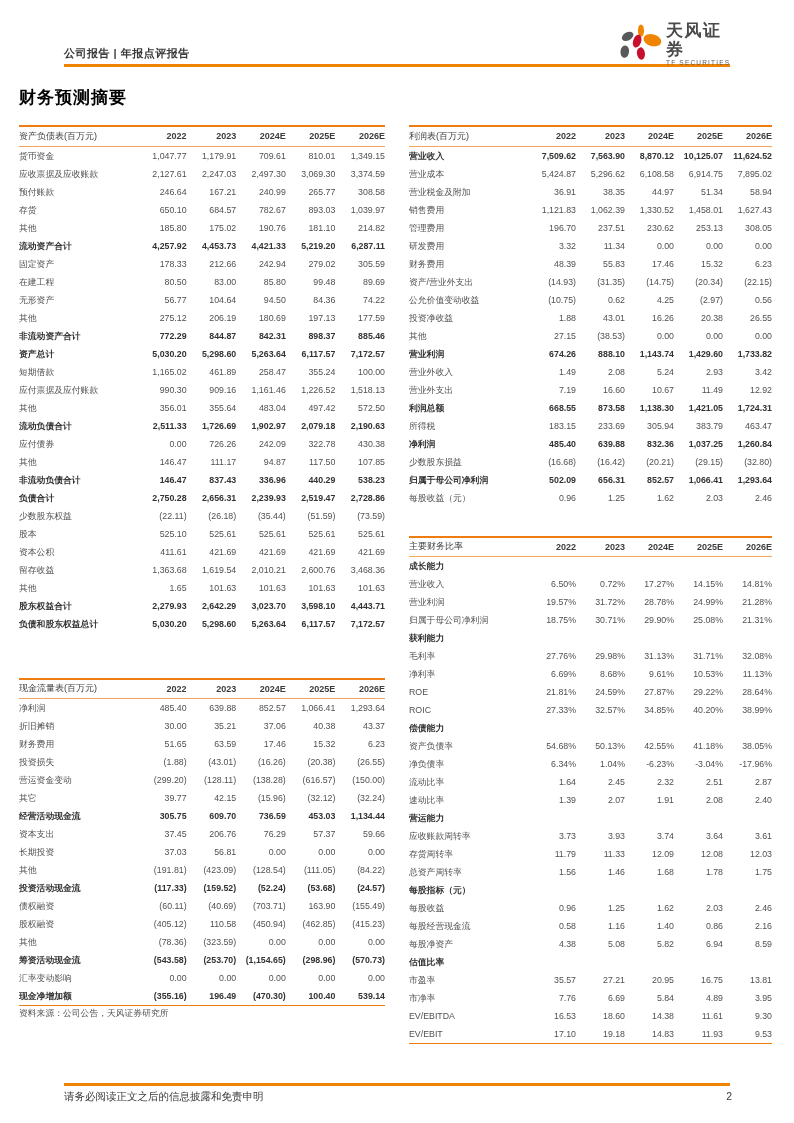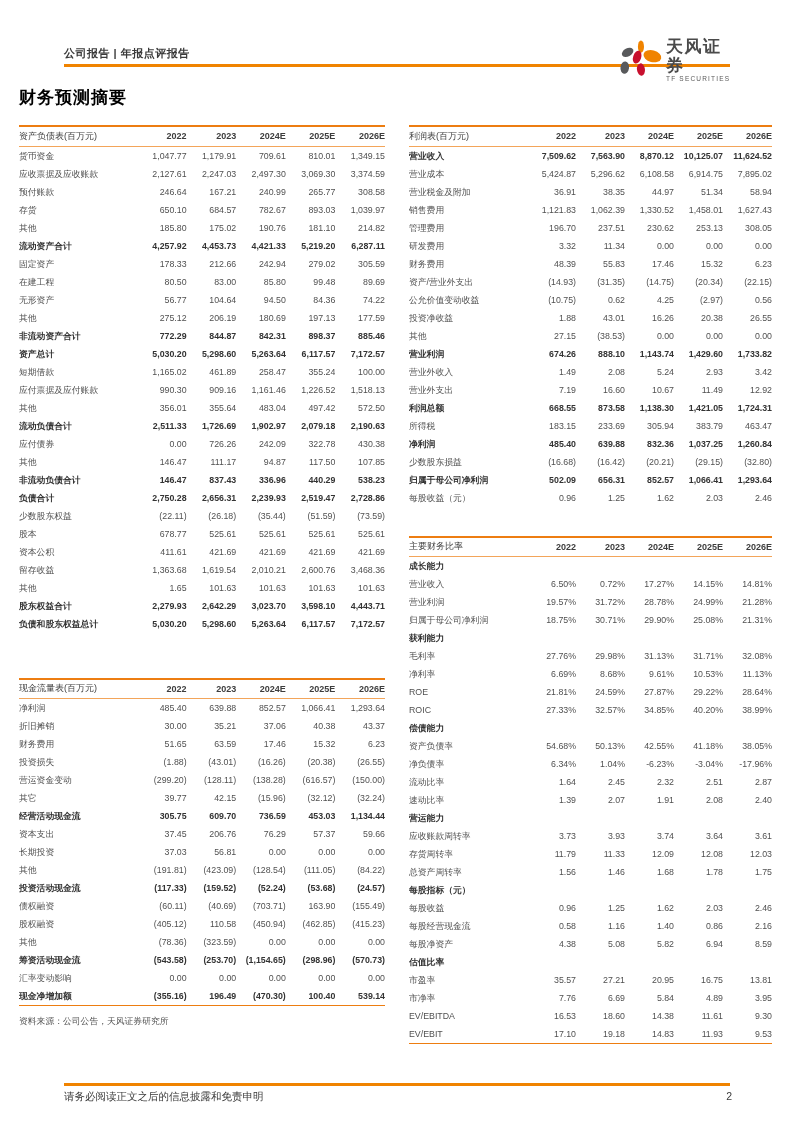--- a/index.html
+++ b/index.html
@@ -11,21 +11,21 @@
   }
   
   .breadcrumb {
     position:absolute; left:64px; top:46px;
     font-size:11px; font-weight:bold; color:#3a3a3a; letter-spacing:.5px;
   }
   .head-rule {
     position:absolute; left:64px; top:64px; width:666px; height:3px; background:#F08300;
   }
   .logo {
-    position:absolute; left:617px; top:40px; width:120px; height:40px;
+    position:absolute; left:617px; top:24px; width:120px; height:40px;
     display:flex; align-items:center;
   }
   .logo svg { width:46px; height:40px; flex:0 0 auto; }
   .logo-text { margin-left:3px; display:flex; flex-direction:column; justify-content:center; }
   .logo-cn { font-size:17px; font-weight:bold; color:#4a4a4a; letter-spacing:1.5px; line-height:19px; }
   .logo-en { font-size:6.5px; color:#5a5a5a; letter-spacing:1.2px; line-height:8px; }
   
   .page-title {
     position:absolute; left:19px; top:86px;
     font-size:17px; font-weight:bold; color:#000000; letter-spacing:1px;
@@ -46,21 +46,21 @@
   th.tname { text-align:left;  font-weight:normal; }
   th.yr    { text-align:right; font-weight:bold; }
   table.fin td {
     height:18px; line-height:18px; font-size:8.8px; color:#505050;
     padding:0; vertical-align:middle; white-space:nowrap; overflow:hidden;
   }
   td.lbl { text-align:left; }
   td.val { text-align:right; }
   tr.bold td    { font-weight:bold; color:#333; }
   tr.section td { font-weight:bold; color:#333; }
-  .source-note { margin-top:10px; font-size:8.8px; color:#555; }
+  .source-note { margin-top:2px; font-size:8.8px; color:#555; }
   
   .footer-rule {
     position:absolute; left:64px; top:1083px; width:666px; height:2.5px; background:#F08300;
   }
   .footer-text { position:absolute; left:64px;  top:1090px; font-size:10.5px; color:#3a3a3a; }
   .page-num    { position:absolute; right:62px; top:1090px; font-size:10.5px; color:#3a3a3a; }
 </style>
 </head>
 <body>
 
@@ -269,21 +269,21 @@
           <tr>
             <td class="lbl">少数股东权益</td>
             <td class="val">(22.11)</td>
             <td class="val">(26.18)</td>
             <td class="val">(35.44)</td>
             <td class="val">(51.59)</td>
             <td class="val">(73.59)</td>
           </tr>
           <tr>
             <td class="lbl">股本</td>
-            <td class="val">678.77</td>
+            <td class="val">525.10</td>
             <td class="val">525.61</td>
             <td class="val">525.61</td>
             <td class="val">525.61</td>
             <td class="val">525.61</td>
           </tr>
           <tr>
             <td class="lbl">资本公积</td>
             <td class="val">411.61</td>
             <td class="val">421.69</td>
             <td class="val">421.69</td>

